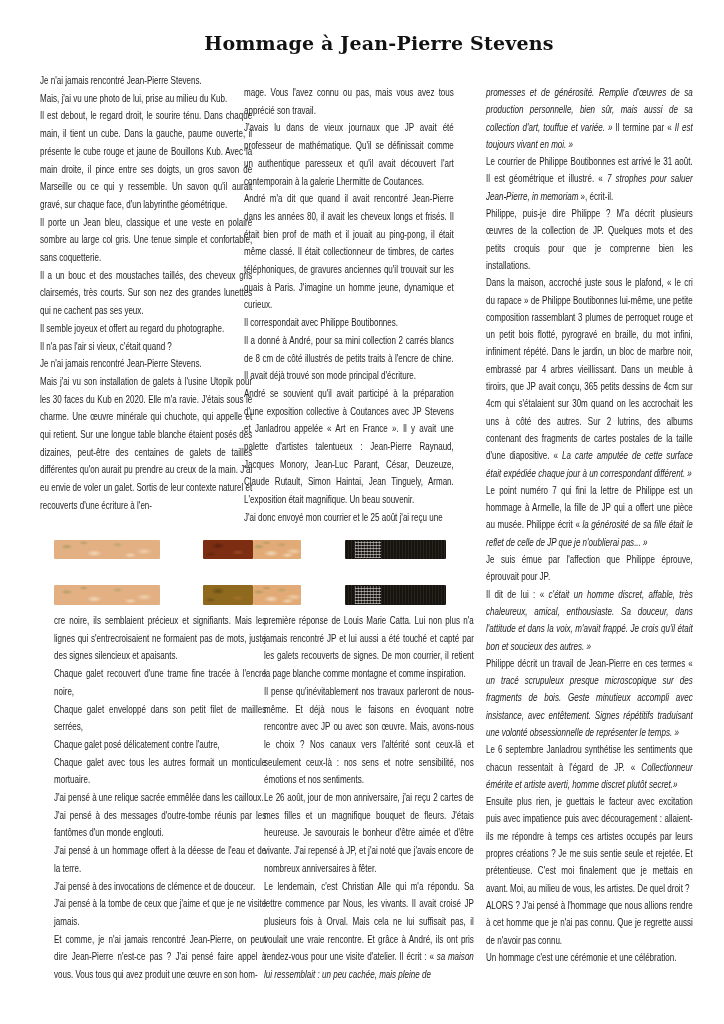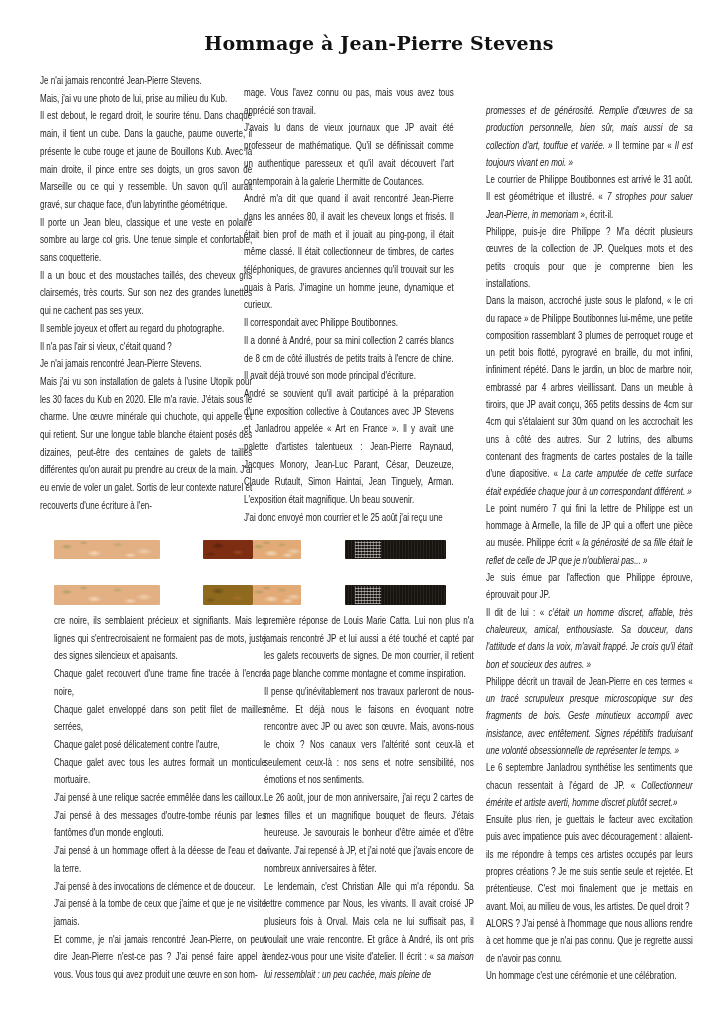--- a/index.html
+++ b/index.html
@@ -86,21 +86,21 @@
         <p><span>mage. Vous l'avez connu ou pas, mais vous avez tous apprécié son travail.</span></p>
         <p><span>J'avais lu dans de vieux journaux que JP avait été professeur de mathématique. Qu'il se définissait comme un authentique paresseux et qu'il avait découvert l'art contemporain à la galerie Lhermitte de Coutances.</span></p>
         <p><span>André m'a dit que quand il avait rencontré Jean-Pierre dans les années 80, il avait les cheveux longs et frisés. Il était bien prof de math et il jouait au ping-pong, il était même classé. Il était collectionneur de timbres, de cartes téléphoniques, de gravures anciennes qu'il trouvait sur les quais à Paris. J'imagine un homme jeune, dynamique et curieux.</span></p>
         <p><span>Il correspondait avec Philippe Boutibonnes.</span></p>
         <p><span>Il a donné à André, pour sa mini collection 2 carrés blancs de 8 cm de côté illustrés de petits traits à l'encre de chine. Il avait déjà trouvé son mode principal d'écriture.</span></p>
         <p><span>André se souvient qu'il avait participé à la préparation d'une exposition collective à Coutances avec JP Stevens et Janladrou appelée « Art en France ». Il y avait une palette d'artistes talentueux : Jean-Pierre Raynaud, Jacques Monory, Jean-Luc Parant, César, Deuzeuze, Claude Rutault, Simon Haintai, Jean Tinguely, Arman. L'exposition était magnifique. Un beau souvenir.</span></p>
         <p><span>J'ai donc envoyé mon courrier et le 25 août j'ai reçu une</span></p>
       </div>
   </div>
 
-  <div class="tb" style="left:486px;top:84px;width:207px;margin-top:18px;">
+  <div class="tb" style="left:486px;top:84px;width:207px;">
     <div class="cond w3">
         <p><span class="it">promesses et de générosité. Remplie d'œuvres de sa production personnelle, bien sûr, mais aussi de sa collection d'art, touffue et variée. »</span><span> Il termine par « </span><span class="it">Il est toujours vivant en moi. »</span></p>
         <p><span>Le courrier de Philippe Boutibonnes est arrivé le 31 août. Il est géométrique et illustré. « </span><span class="it">7 strophes pour saluer Jean-Pierre, in memoriam</span><span> », écrit-il.</span></p>
         <p><span>Philippe, puis-je dire Philippe ? M'a décrit plusieurs œuvres de la collection de JP. Quelques mots et des petits croquis pour que je comprenne bien les installations.</span></p>
         <p><span>Dans la maison, accroché juste sous le plafond, « le cri du rapace » de Philippe Boutibonnes lui-même, une petite composition rassemblant 3 plumes de perroquet rouge et un petit bois flotté, pyrogravé en braille, du mot infini, infiniment répété. Dans le jardin, un bloc de marbre noir, embrassé par 4 arbres vieillissant. Dans un meuble à tiroirs, que JP avait conçu, 365 petits dessins de 4cm sur 4cm qui s'étalaient sur 30m quand on les accrochait les uns à côté des autres. Sur 2 lutrins, des albums contenant des fragments de cartes postales de la taille d'une diapositive. « </span><span class="it">La carte amputée de cette surface était expédiée chaque jour à un correspondant différent. »</span></p>
         <p><span>Le point numéro 7 qui fini la lettre de Philippe est un hommage à Armelle, la fille de JP qui a offert une pièce au musée. Philippe écrit « </span><span class="it">la générosité de sa fille était le reflet de celle de JP que je n'oublierai pas... »</span></p>
         <p><span>Je suis émue par l'affection que Philippe éprouve, éprouvait pour JP.</span></p>
         <p><span>Il dit de lui : « </span><span class="it">c'était un homme discret, affable, très chaleureux, amical, enthousiaste. Sa douceur, dans l'attitude et dans la voix, m'avait frappé. Je crois qu'il était bon et soucieux des autres. »</span></p>
         <p><span>Philippe décrit un travail de Jean-Pierre en ces termes « </span><span class="it">un tracé scrupuleux presque microscopique sur des fragments de bois. Geste minutieux accompli avec insistance, avec entêtement. Signes répétitifs traduisant une volonté obsessionnelle de représenter le temps. »</span></p>
         <p><span>Le 6 septembre Janladrou synthétise les sentiments que chacun ressentait à l'égard de JP. « </span><span class="it">Collectionneur émérite et artiste averti, homme discret plutôt secret.»</span></p>

